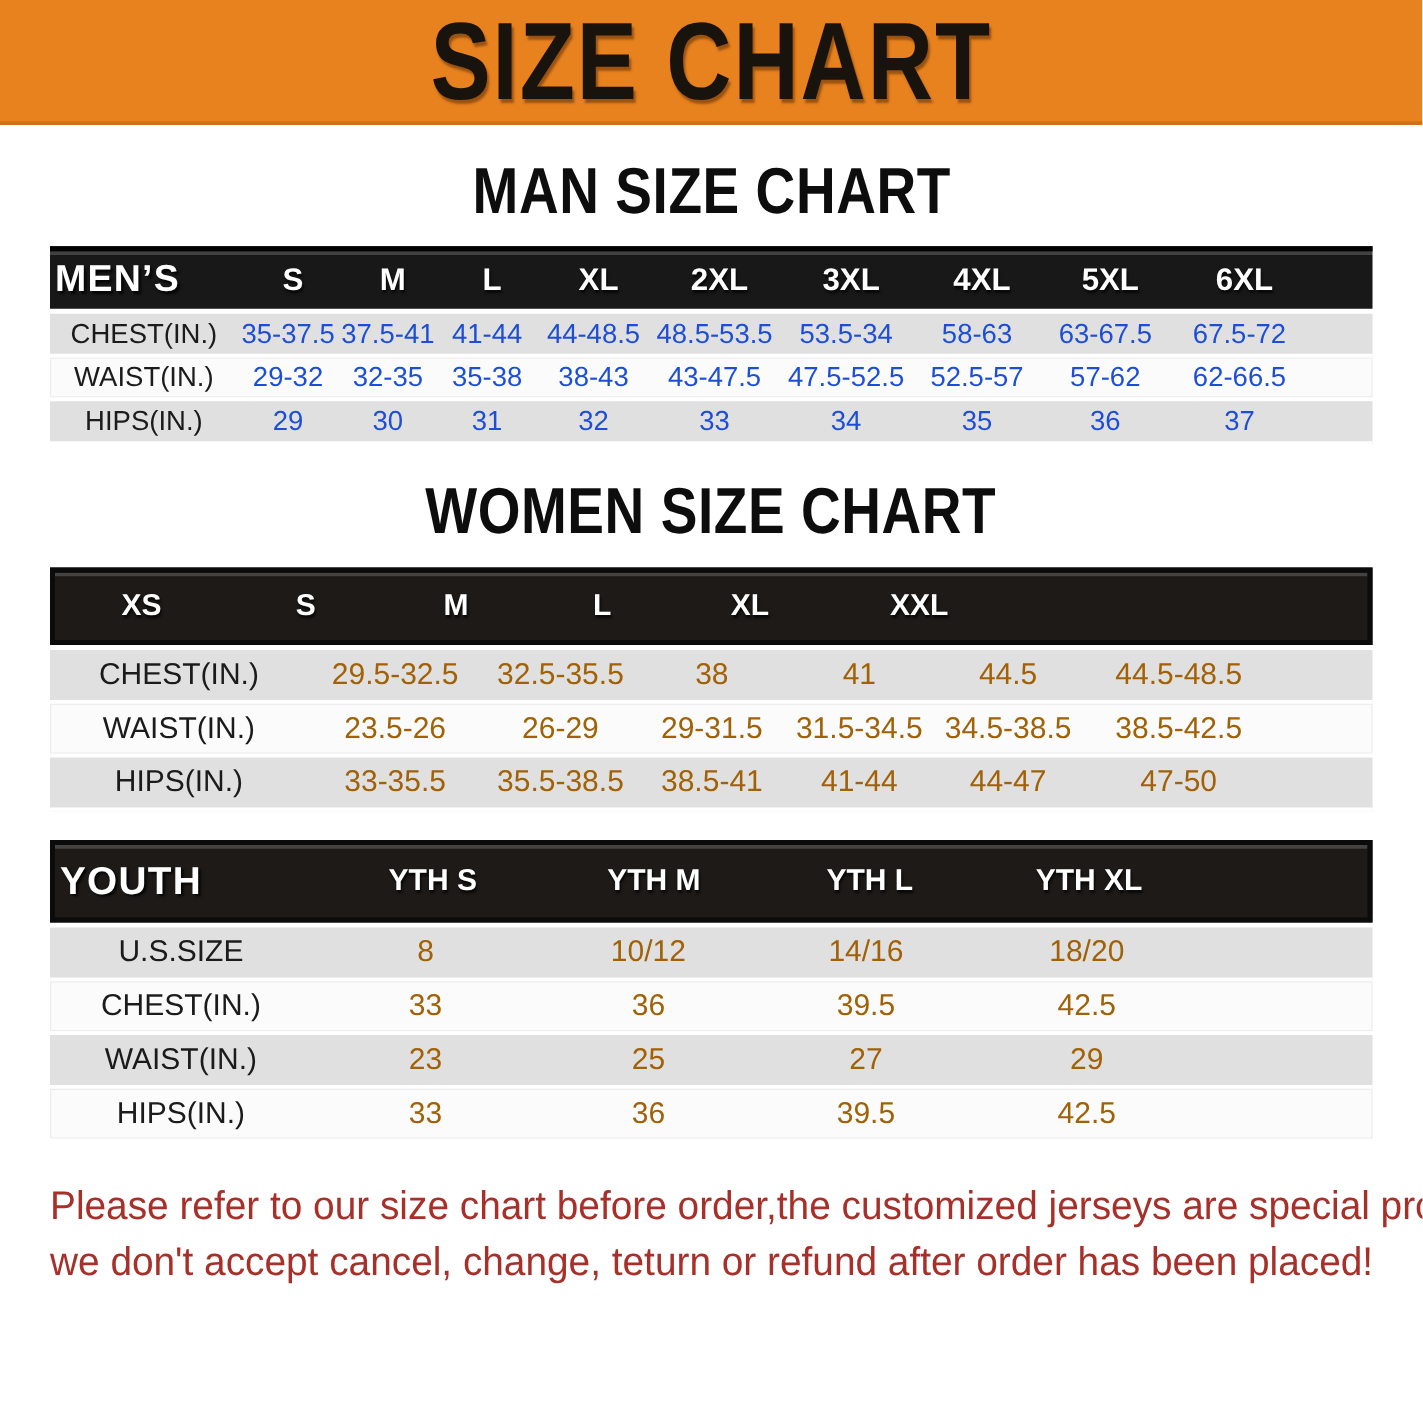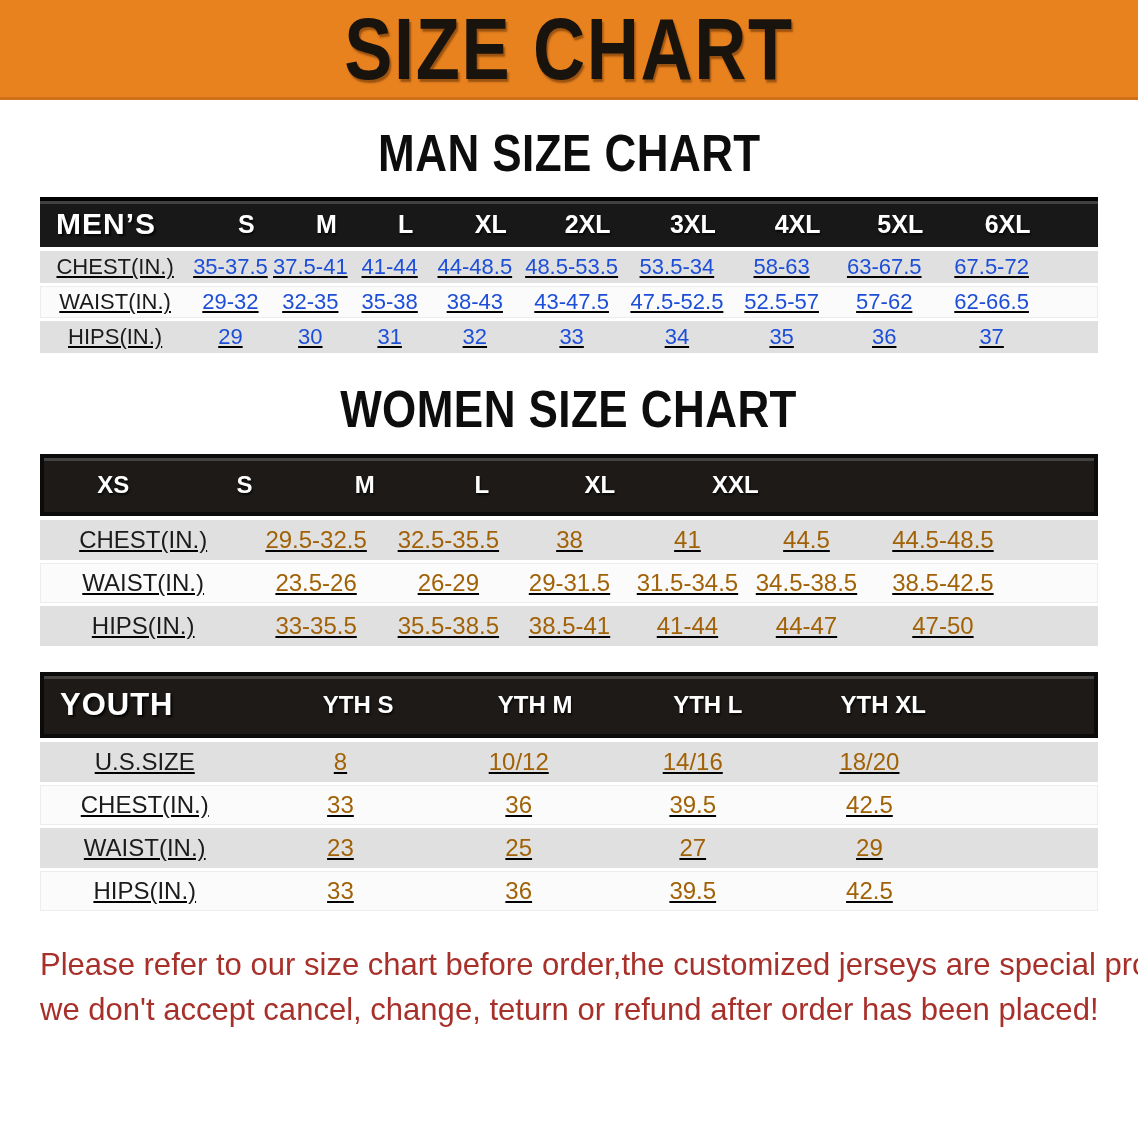--- a/index.html
+++ b/index.html
@@ -54,35 +54,34 @@
     display:flex; align-items:center;
     margin-bottom:4px;
     box-shadow:inset 0 3px 0 rgba(255,255,255,0.18);
   }
   .t0 .thead { height:46px; border-top:4px solid #020202; }
   .t1 .thead { height:54px; border:4px solid #0b0b0b; background:#1d1a18; }
   .t2 .thead { height:58px; border:4px solid #0b0b0b; background:#1d1a18; }
 
   .hlabel {
     font-weight:800; letter-spacing:1px;
-    padding-left:16px;
+    padding-left:4px;
     text-shadow:2px 2px 2px rgba(0,0,0,0.8);
     white-space:nowrap;
   }
   .t0 .hlabel { font-size:30px; }
   .t1 .hlabel, .t2 .hlabel { font-size:31px; }
 
   .hcell { text-align:center; white-space:nowrap; text-shadow:1px 2px 2px rgba(0,0,0,0.7); }
   .t0 .hcell { font-size:25px; font-weight:600; }
   .t1 .hcell, .t2 .hcell { font-size:24px; font-weight:700; }
 
   .trow {
     display:flex; align-items:center;
     border-bottom:3px solid #ffffff;
-    text-decoration:underline;
   }
   .t0 .trow { height:32px; }
   .t1 .trow, .t2 .trow { height:40px; }
   .trow.gray  { background:var(--row-gray, #E0E0E1); }
   .trow.white { background:var(--row-white, #FBFBFB); box-shadow:inset 0 0 0 1px #ededed; }
 
   .rlabel { text-align:center; color:#1b1b1b; white-space:nowrap; }
   .t0 .rlabel { font-size:22px; }
   .t1 .rlabel, .t2 .rlabel { font-size:24px; }
 

